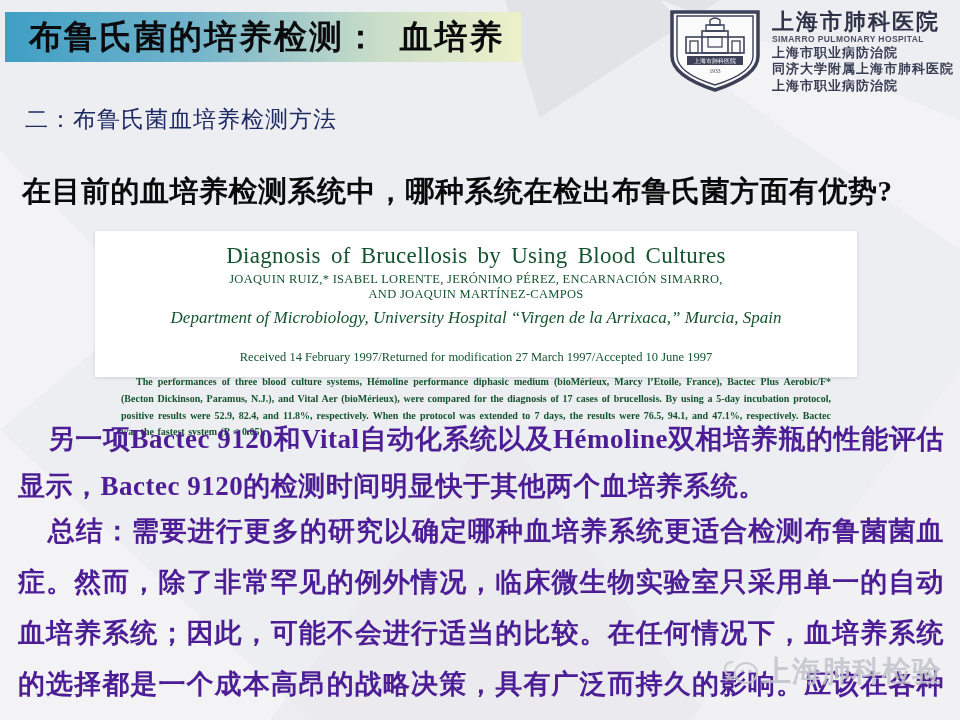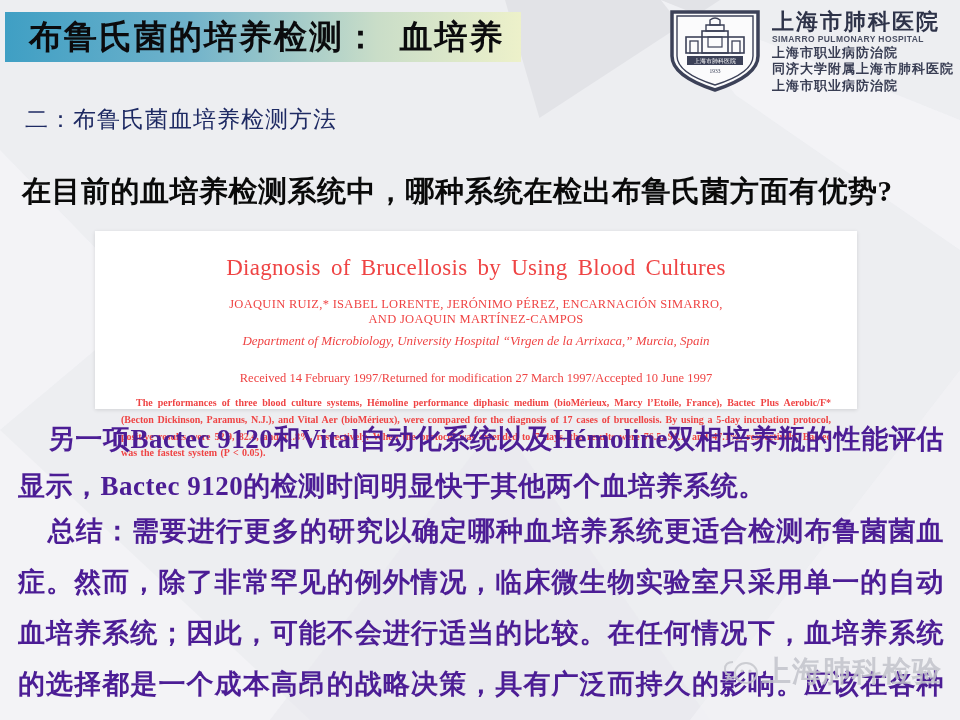--- a/index.html
+++ b/index.html
@@ -43,29 +43,29 @@
     position:absolute;left:25px;top:104px;
     font-family:"Liberation Serif",serif;font-weight:400;font-size:23px;color:#1e2a63;letter-spacing:1px;
   }
   .question{
     position:absolute;left:22px;top:172px;width:920px;
     font-family:"Liberation Serif",serif;font-weight:900;font-size:29px;color:#0a0a0a;letter-spacing:0.5px;
   }
 
   
   .paper-box{
-    position:absolute;left:95px;top:231px;width:762px;height:178px;background:#ffffff;
+    position:absolute;left:95px;top:231px;width:762px;height:146px;background:#ffffff;
     box-shadow:0 1px 4px rgba(0,0,0,0.12);
-    padding:22px 26px 0 26px;box-sizing:border-box;
-    font-family:"Liberation Serif",serif;color:#ef4444;
+    padding:10px 26px 0 26px;box-sizing:border-box;
+    font-family:"Liberation Serif",serif;color:#14532d;
   }
   .paper-title{text-align:center;font-size:23px;letter-spacing:0.3px;word-spacing:4px;margin-top:2px;}
-  .paper-authors{text-align:center;font-size:12.5px;margin-top:16px;letter-spacing:0.3px;}
+  .paper-authors{text-align:center;font-size:12.5px;margin-top:3px;letter-spacing:0.3px;}
   .paper-authors2{text-align:center;font-size:12.5px;letter-spacing:0.3px;}
-  .paper-affil{text-align:center;font-style:italic;font-size:13px;margin-top:6px;}
+  .paper-affil{text-align:center;font-style:italic;font-size:17px;margin-top:6px;}
   .paper-received{text-align:center;font-size:12.5px;margin-top:22px;}
   .paper-abstract{
     font-size:10px;font-weight:bold;text-align:justify;line-height:16.8px;
     margin-top:9px;text-indent:1.5em;word-spacing:1px;
   }
 
   
   .para{
     position:absolute;left:18px;width:926px;margin:0;
     font-family:"Liberation Serif",serif;font-weight:900;color:#4c1d95;

